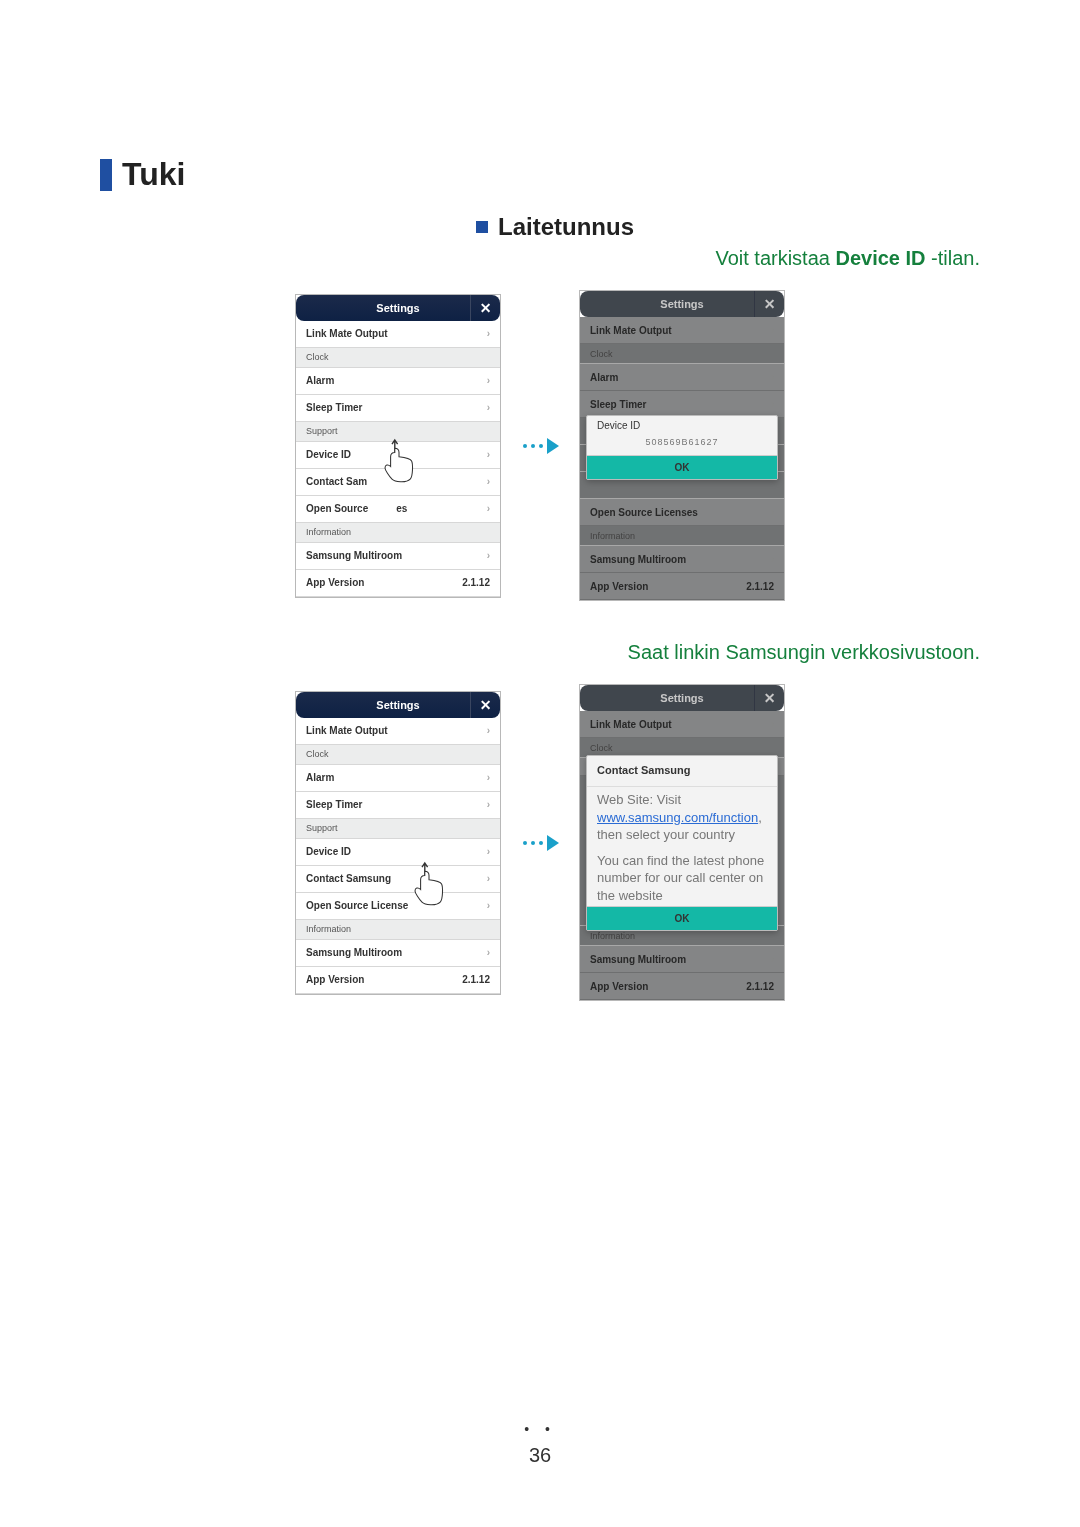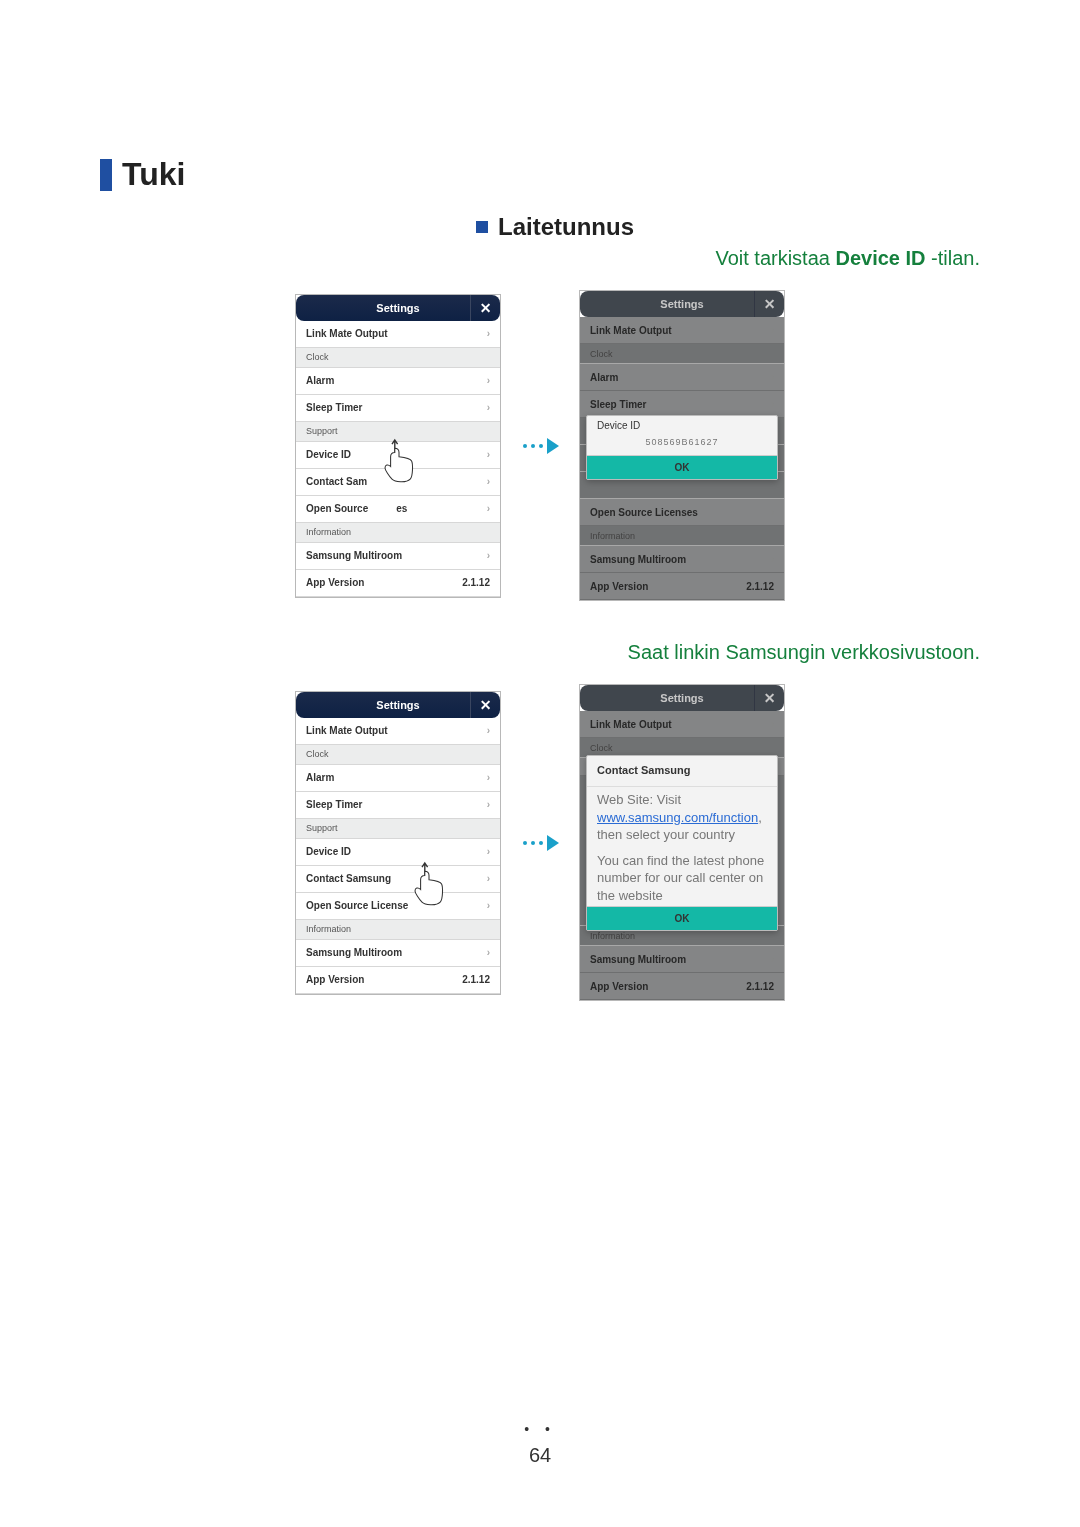--- a/index.html
+++ b/index.html
@@ -444,13 +444,13 @@
           <a>www.samsung.com/function</a><span>, then select your country</span>
         </div>
         <div class="p-body" style="padding-top:6px;">You can find the latest phone number for our call center on the website</div>
         <div class="p-ok">OK</div>
       </div>
     </div>
   </div>
 </div>
 
 <div class="page-dots">• •</div>
-<div class="page-num">64</div>
+<div class="page-num">36</div>
 
 </body></html>

